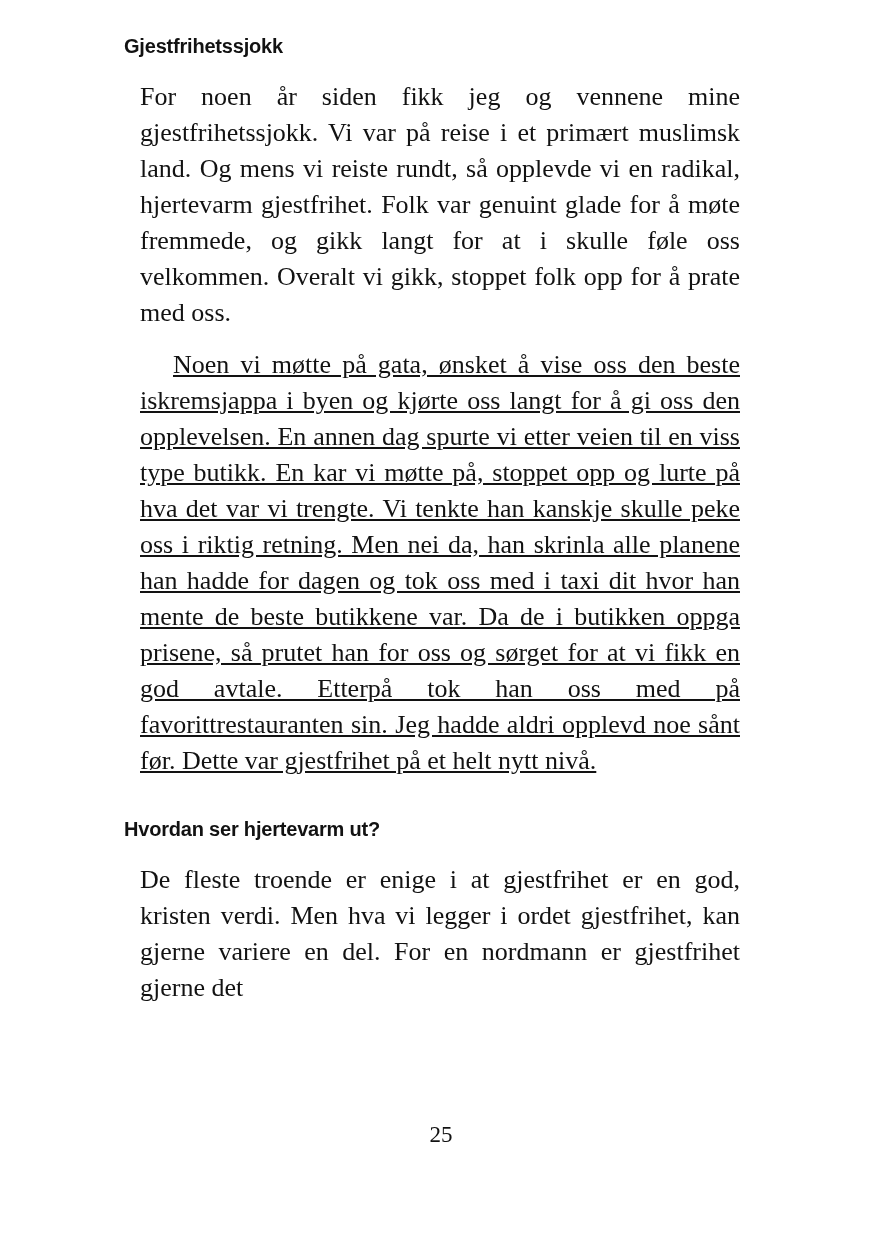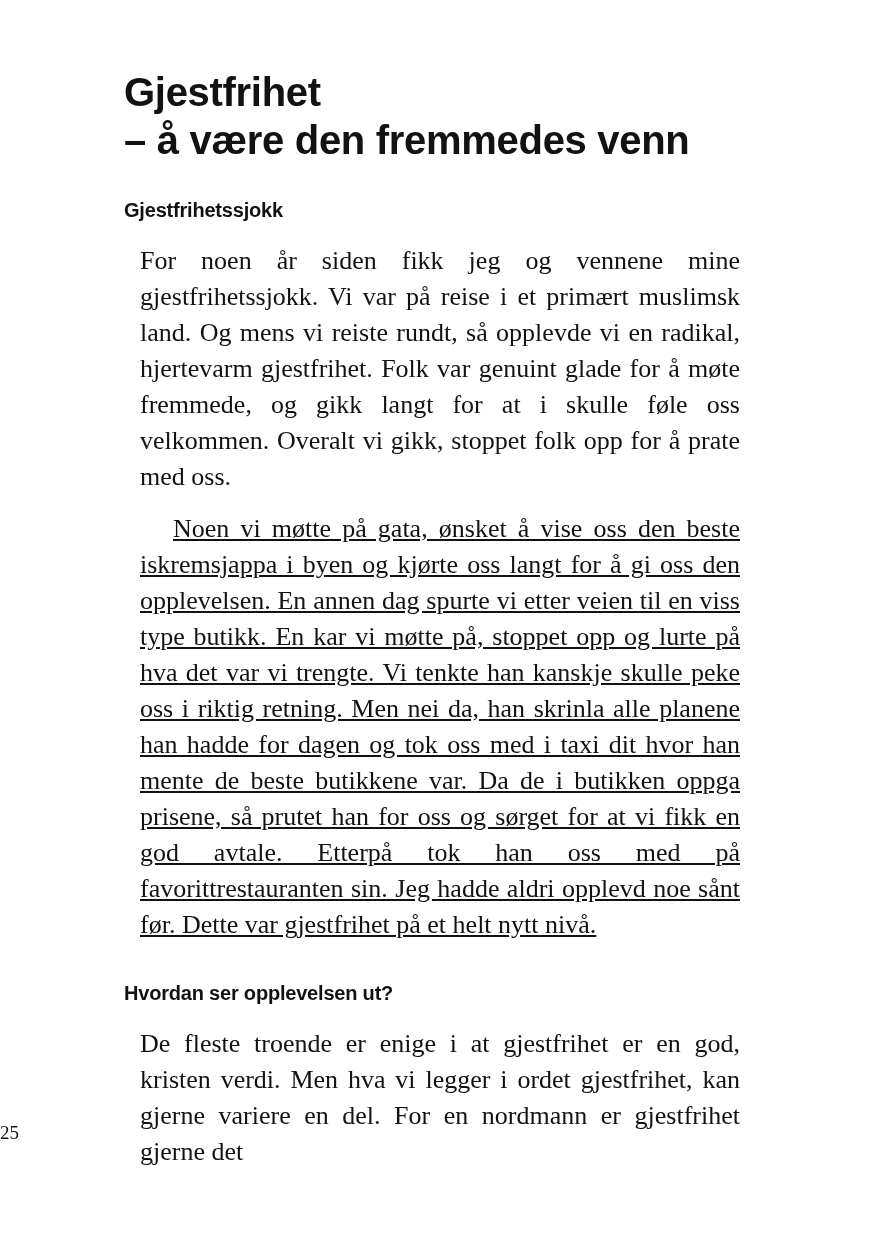--- a/index.html
+++ b/index.html
@@ -61,42 +61,39 @@
   }
   .body-par.indented {
     text-indent: 33px;
     text-decoration: underline;
   }
   .page-number {
     position: absolute;
     left: 0;
     right: 0;
     top: 1122px;
+    text-align: center;
     font-family: "Liberation Serif", serif;
-    font-size: 19px;
+    font-size: 23px;
     color: var(--text);
   }
 </style>
 </head>
 <body>
 
 <div class="page">
   <div class="content">
 
-    <h1 class="chapter-title">
-      <span class="title-line">Gjestfrihet</span>
-      <span class="title-line">– å være den fremmedes venn</span>
-    </h1>
 
     <h2 class="section-heading">Gjestfrihetssjokk</h2>
 
     <p class="body-par">For noen år siden fikk jeg og vennene mine gjestfrihetssjokk. Vi var på reise i et primært muslimsk land. Og mens vi reiste rundt, så opplevde vi en radikal, hjertevarm gjestfrihet. Folk var genuint glade for å møte fremmede, og gikk langt for at i skulle føle oss velkommen. Overalt vi gikk, stoppet folk opp for å prate med oss.</p>
 
     <p class="body-par indented">Noen vi møtte på gata, ønsket å vise oss den beste iskremsjappa i byen og kjørte oss langt for å gi oss den opplevelsen. En annen dag spurte vi etter veien til en viss type butikk. En kar vi møtte på, stoppet opp og lurte på hva det var vi trengte. Vi tenkte han kanskje skulle peke oss i riktig retning. Men nei da, han skrinla alle planene han hadde for dagen og tok oss med i taxi dit hvor han mente de beste butikkene var. Da de i butikken oppga prisene, så prutet han for oss og sørget for at vi fikk en god avtale. Etterpå tok han oss med på favorittrestauranten sin. Jeg hadde aldri opplevd noe sånt før. Dette var gjestfrihet på et helt nytt nivå.</p>
 
-    <h2 class="section-heading later">Hvordan ser opplevelsen ut?</h2>
+    <h2 class="section-heading later">Hvordan ser hjertevarm ut?</h2>
 
     <p class="body-par">De fleste troende er enige i at gjestfrihet er en god, kristen verdi. Men hva vi legger i ordet gjestfrihet, kan gjerne variere en del. For en nordmann er gjestfrihet gjerne det</p>
 
   </div>
 
   <div class="page-number">25</div>
 </div>
 
 </body></html>

